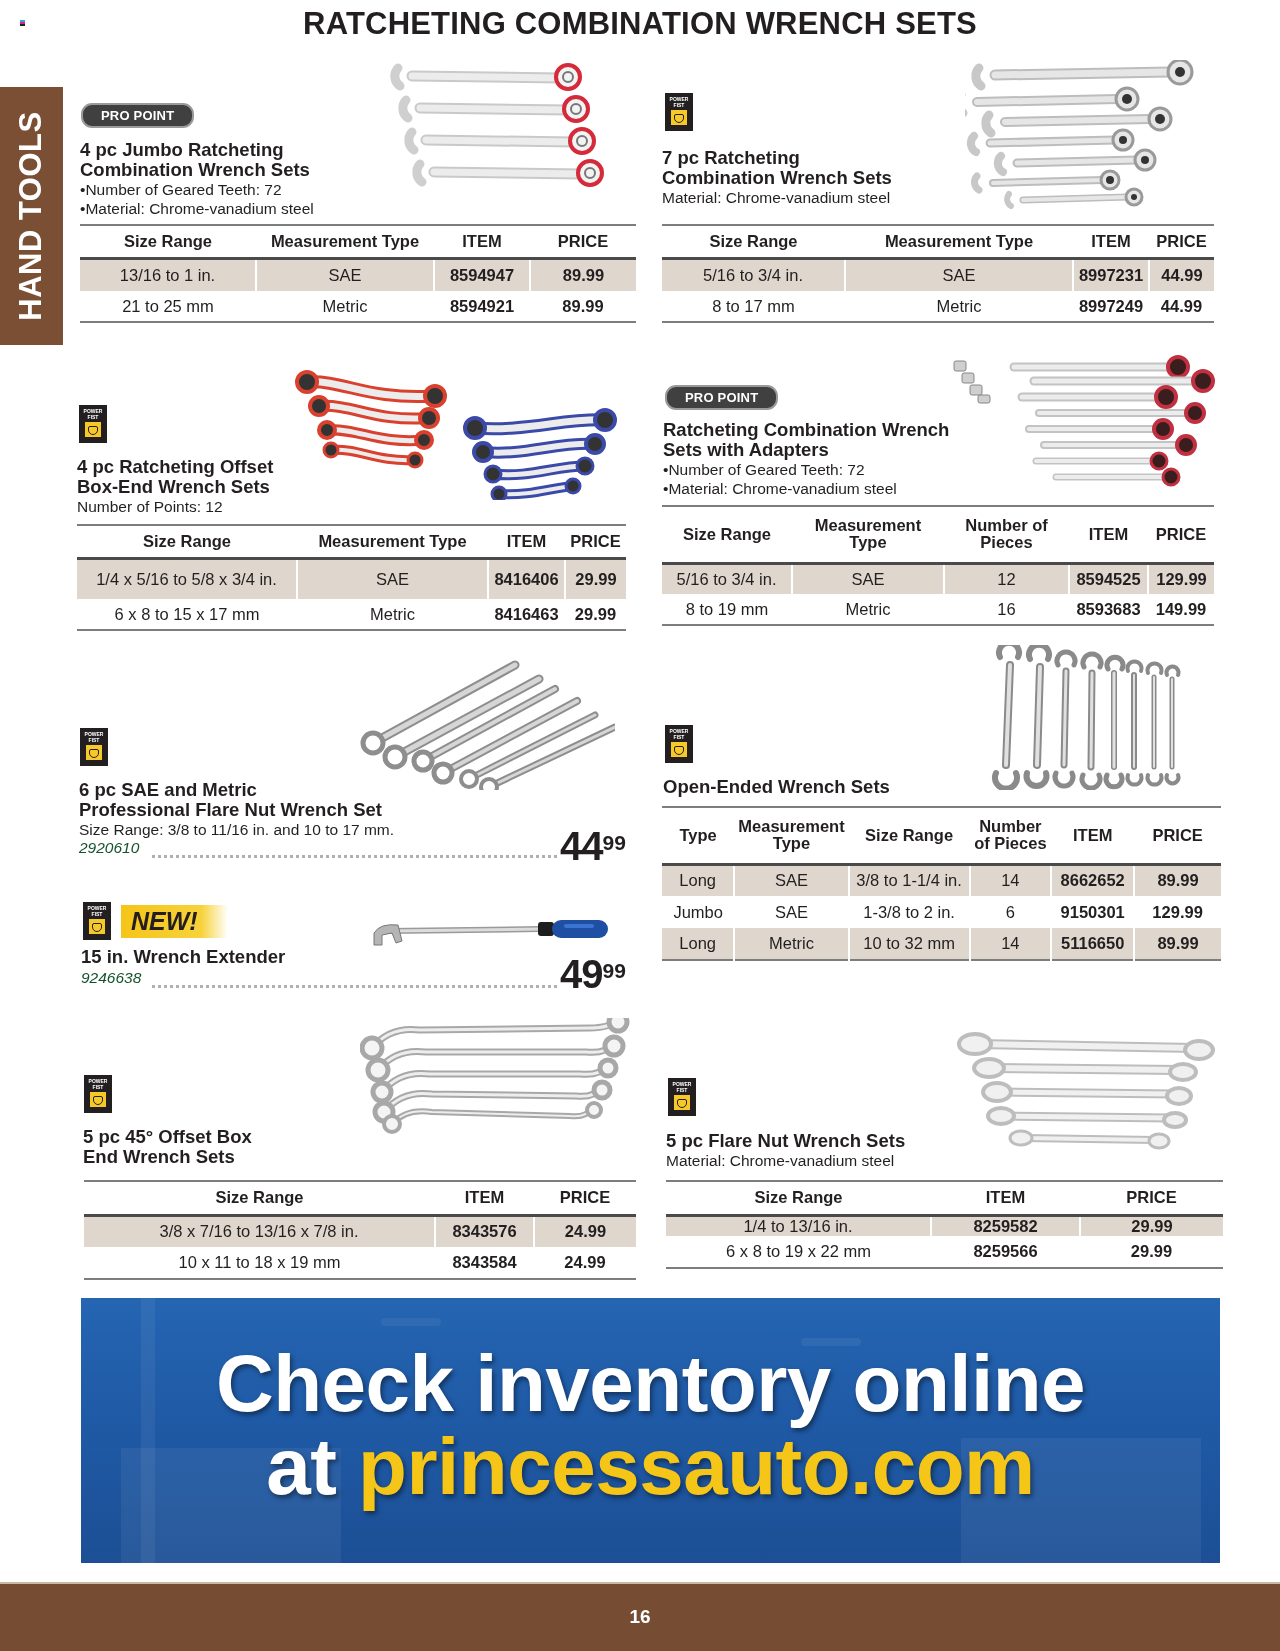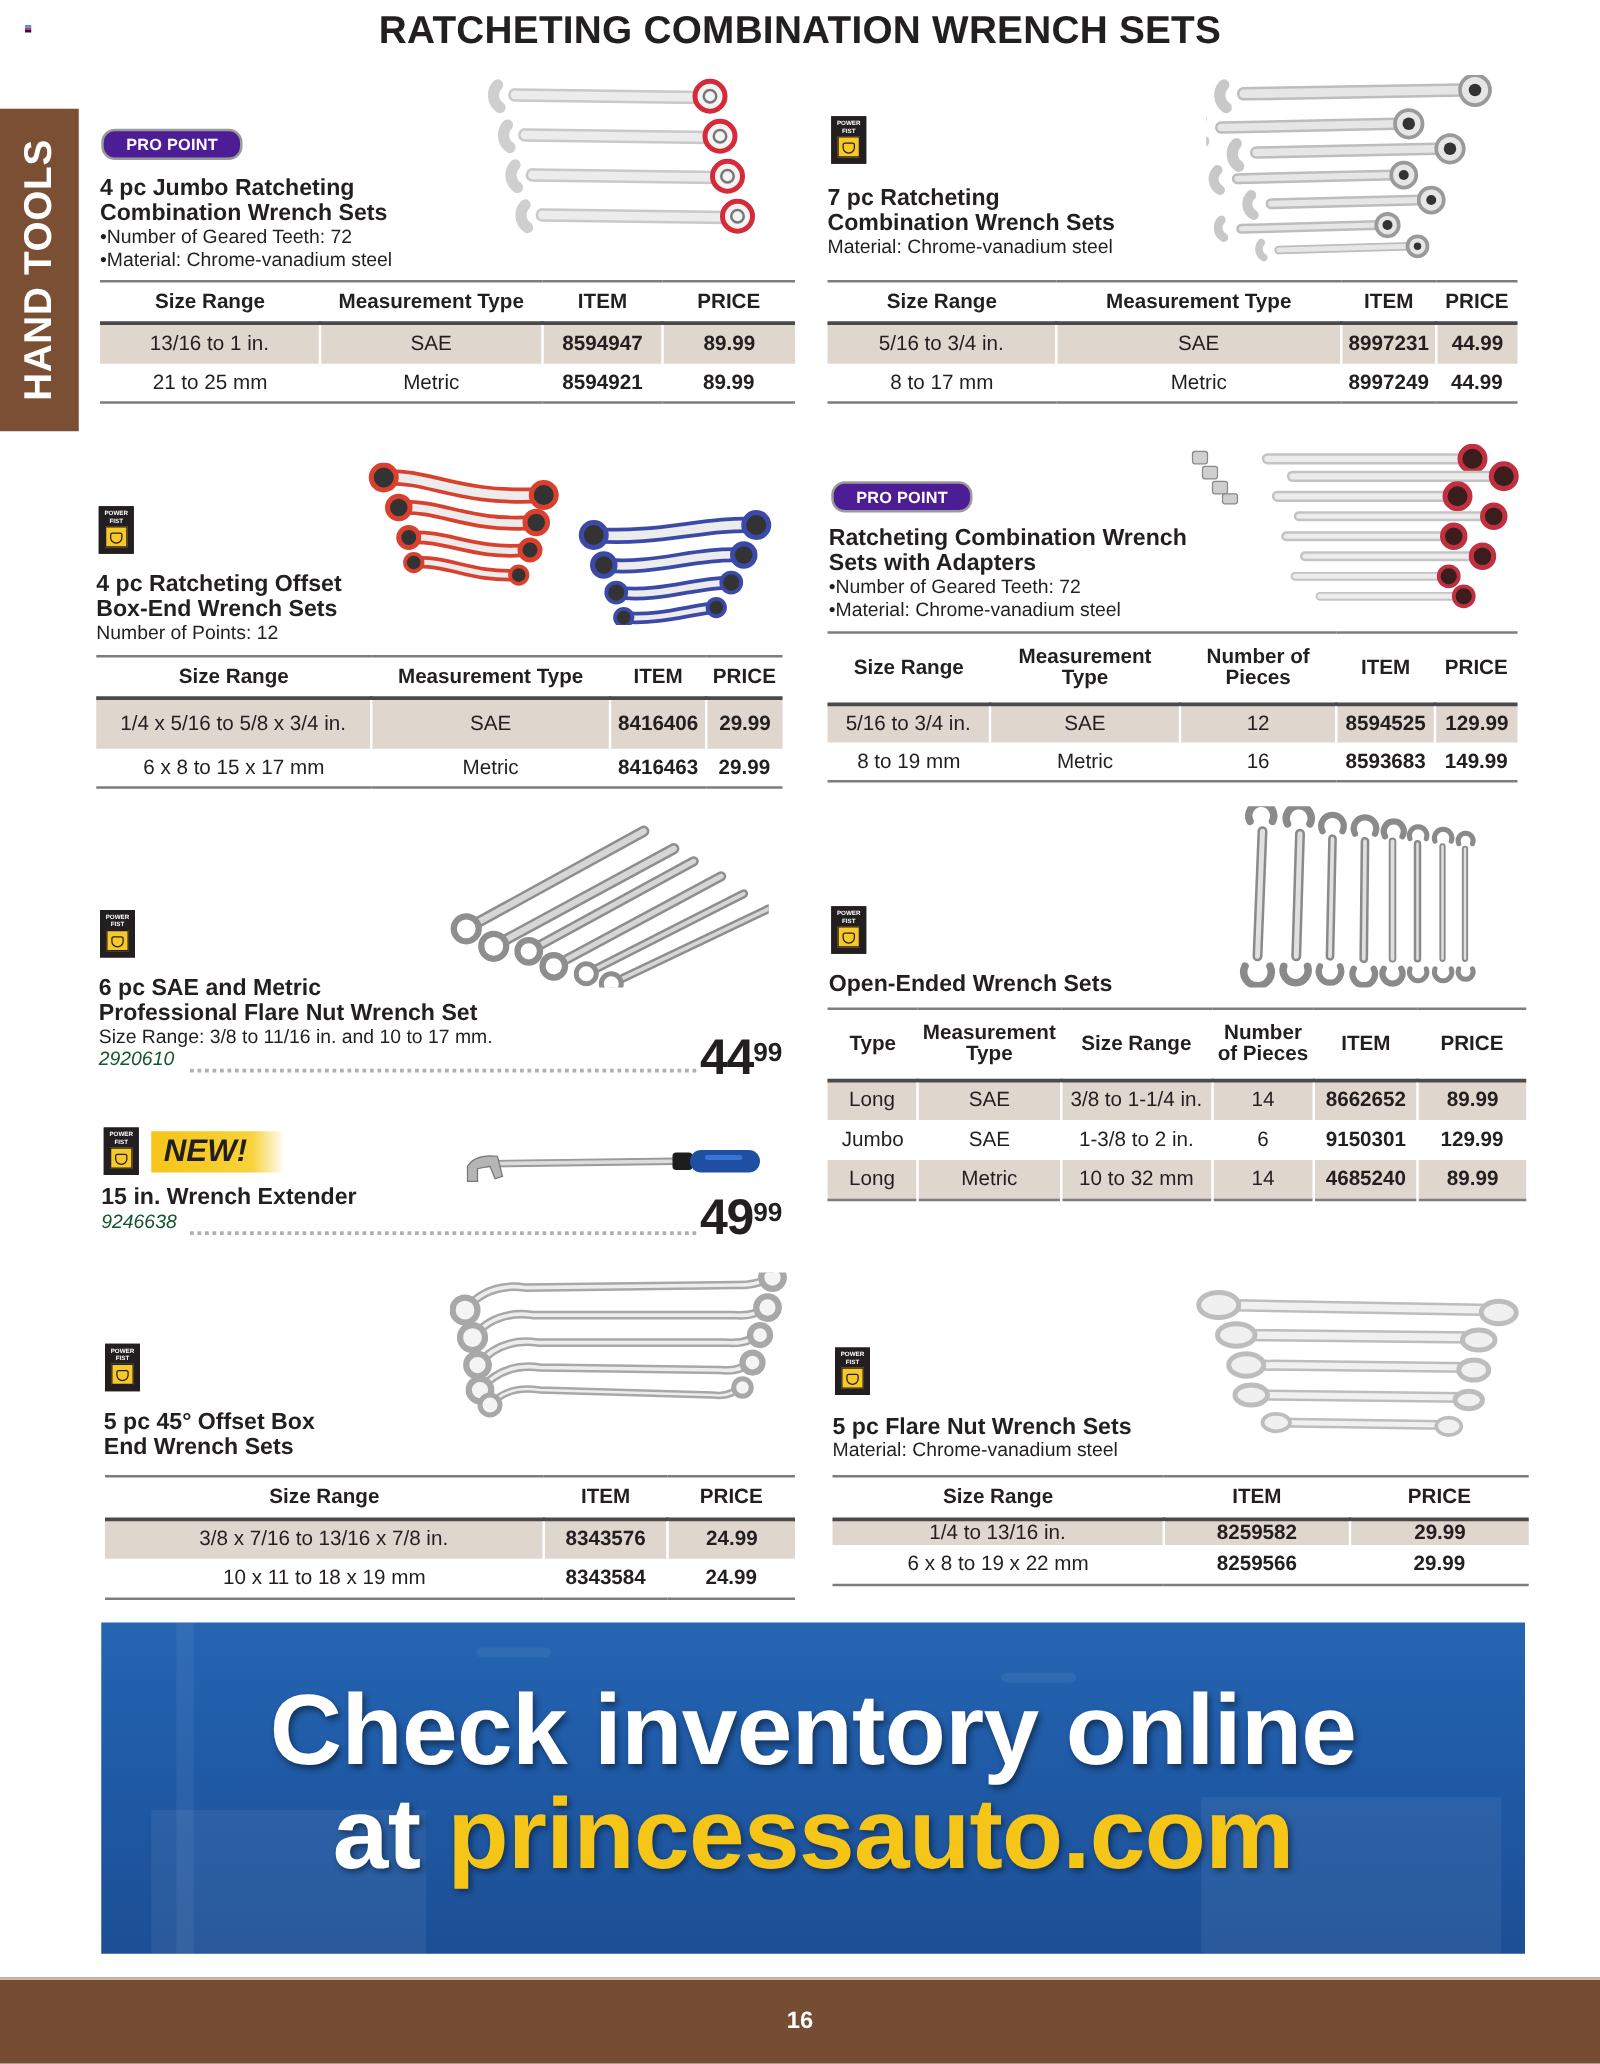--- a/index.html
+++ b/index.html
@@ -8,21 +8,21 @@
 
   .reg-mark { position: absolute; left: 20px; top: 20px; width: 5px; height: 8px; }
   .reg-mark span { display: block; height: 2px; }
 
   .page-title { position: absolute; left: 0; right: 0; top: 6px; text-align: center; font-size: 31px; font-weight: bold; letter-spacing: 0.2px; color: #231f20; }
 
   .side-tab { position: absolute; left: 0; top: 87px; width: 63px; height: 258px; background: #7a4f34; }
   .side-tab-label { position: absolute; left: 31px; top: 129px; transform: translate(-50%, -50%) rotate(-90deg); white-space: nowrap; color: #ffffff; font-weight: bold; font-size: 31px; letter-spacing: 0.5px; }
 
   .block { position: absolute; }
-  .brand-pro { display: inline-block; background: #4c1d95; color: #ffffff; font-weight: bold; font-size: 13px; padding: 3px 18px; border-radius: 11px; border: 2px solid #9a9a9a; letter-spacing: 0.2px; }
+  .brand-pro { display: inline-block; background: #404040; color: #ffffff; font-weight: bold; font-size: 13px; padding: 3px 18px; border-radius: 11px; border: 2px solid #9a9a9a; letter-spacing: 0.2px; }
   .brand-fist { display: inline-block; width: 28px; height: 38px; background: #231f20; border: 1px solid #231f20; position: relative; }
   .brand-fist .pf-text { position: absolute; top: 2px; left: 0; right: 0; text-align: center; color: #fff; font-size: 5px; font-weight: bold; line-height: 6px; }
   .brand-fist .pf-box { position: absolute; left: 4px; right: 4px; top: 15px; bottom: 4px; background: #f7c928; border: 1px solid #231f20; }
   .brand-fist .pf-fist { position: absolute; left: 3px; right: 3px; top: 4px; height: 9px; border: 1.5px solid #231f20; border-radius: 2px 2px 5px 5px; }
 
   .prod-title { font-weight: bold; font-size: 18.5px; line-height: 20px; color: #231f20; }
   .prod-spec { font-size: 15.5px; line-height: 19px; color: #231f20; }
   .prod-sku { font-style: italic; font-size: 15.5px; color: #14532d; }
 
   table.spec { position: absolute; border-collapse: collapse; font-size: 16.5px; color: #231f20; }
@@ -587,21 +587,21 @@
       <td>1-3/8 to 2 in.</td>
       <td>6</td>
       <td class="b">9150301</td>
       <td class="b">129.99</td>
     </tr>
     <tr style="height:32px">
       <td>Long</td>
       <td>Metric</td>
       <td>10 to 32 mm</td>
       <td>14</td>
-      <td class="b">4685240</td>
+      <td class="b">5116650</td>
       <td class="b">89.99</td>
     </tr>
   </tbody>
 </table>
 
 <div class="block" style="left:84px; top:1075px;">
   <span class="brand-fist"><span class="pf-text">POWER<br>FIST</span><span class="pf-box">
         <span class="pf-fist"></span>
       </span></span>
 </div>

